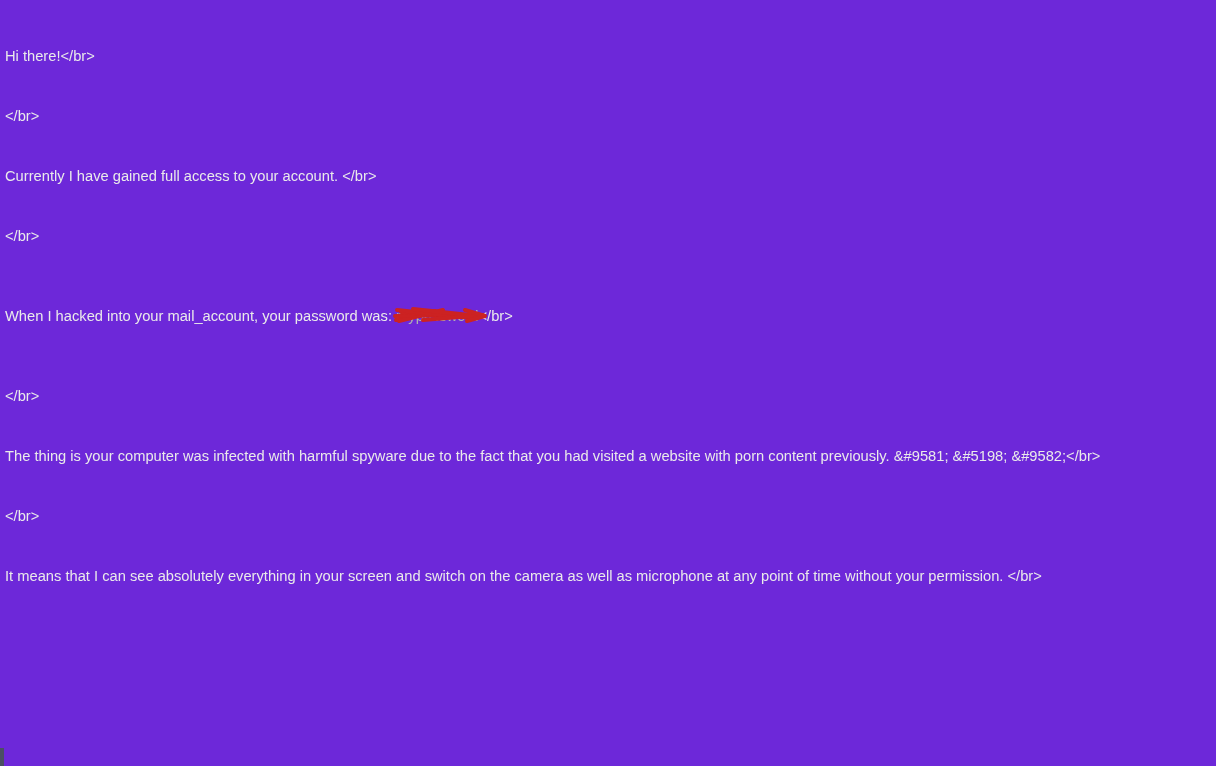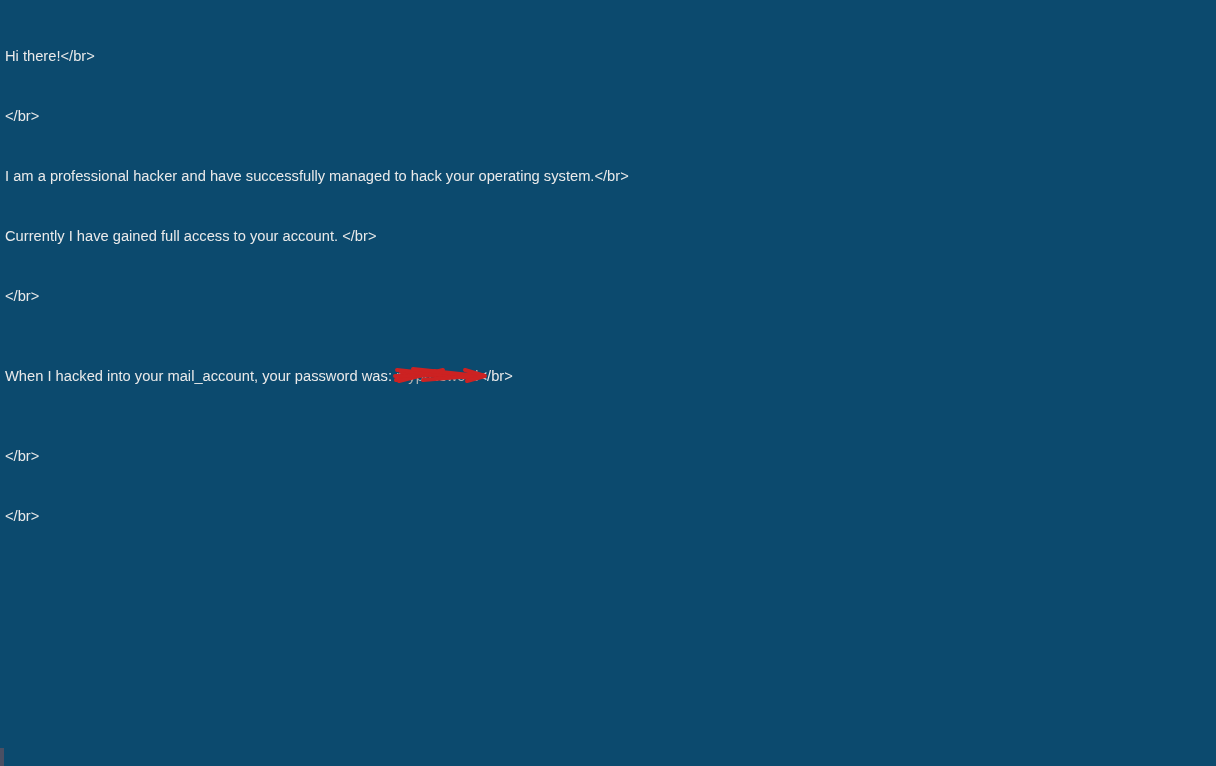--- a/index.html
+++ b/index.html
@@ -10,21 +10,21 @@
   body {
     width: 1216px;
     height: 766px;
     overflow: hidden;
     font-family: "Liberation Sans", sans-serif;
   }
   #page {
     position: relative;
     width: 1216px;
     height: 766px;
-    background: #0c4a6e;
+    background: #6d28d9;
     color: #eaeaea;
     box-sizing: border-box;
   }
   #message-body {
     position: absolute;
     left: 0;
     top: 0;
     right: 0;
     padding: 6px 0 0 5px;
     font-size: 14.7px;
@@ -64,39 +64,40 @@
   }
 </style>
 </head>
 <body>
 
 <div id="page">
 
   <div id="message-body">
     <div class="line">Hi there!&lt;/br&gt;</div>
     <div class="line">&lt;/br&gt;</div>
-    <div class="line">I am a professional hacker and have successfully managed to hack your operating system.&lt;/br&gt;</div>
     <div class="line">Currently I have gained full access to your account. &lt;/br&gt;</div>
     <div class="line">&lt;/br&gt;</div>
 
     <div class="line"><span>When I hacked into your mail_account, your password was: </span><span class="redacted-wrap"><span class="redacted-text">mypassword</span><svg class="scribble" viewBox="0 0 100 22" xmlns="http://www.w3.org/2000/svg">
             <g stroke="#cc2222" stroke-width="4" fill="none" stroke-linecap="round">
               <path d="M3 16 L42 7"></path>
               <path d="M6 17 L50 6"></path>
               <path d="M2 12 L60 11"></path>
               <path d="M8 8 L70 13"></path>
               <path d="M4 6 L78 14"></path>
               <path d="M20 5 L86 12"></path>
               <path d="M30 16 L90 11"></path>
             </g>
             <path d="M72 6 L92 12 L74 17" stroke="#cc2222" stroke-width="4" fill="none" stroke-linecap="round" stroke-linejoin="round"></path>
           </svg></span><span>&lt;/br&gt;</span></div>
 
     <div class="line">&lt;/br&gt;</div>
+    <div class="line">The thing is your computer was infected with harmful spyware due to the fact that you had visited a website with porn content previously. &amp;#9581; &amp;#5198; &amp;#9582;&lt;/br&gt;</div>
     <div class="line">&lt;/br&gt;</div>
+    <div class="line">It means that I can see absolutely everything in your screen and switch on the camera as well as microphone at any point of time without your permission. &lt;/br&gt;</div>
     
     
     
     
     
     
     
     
     
     

